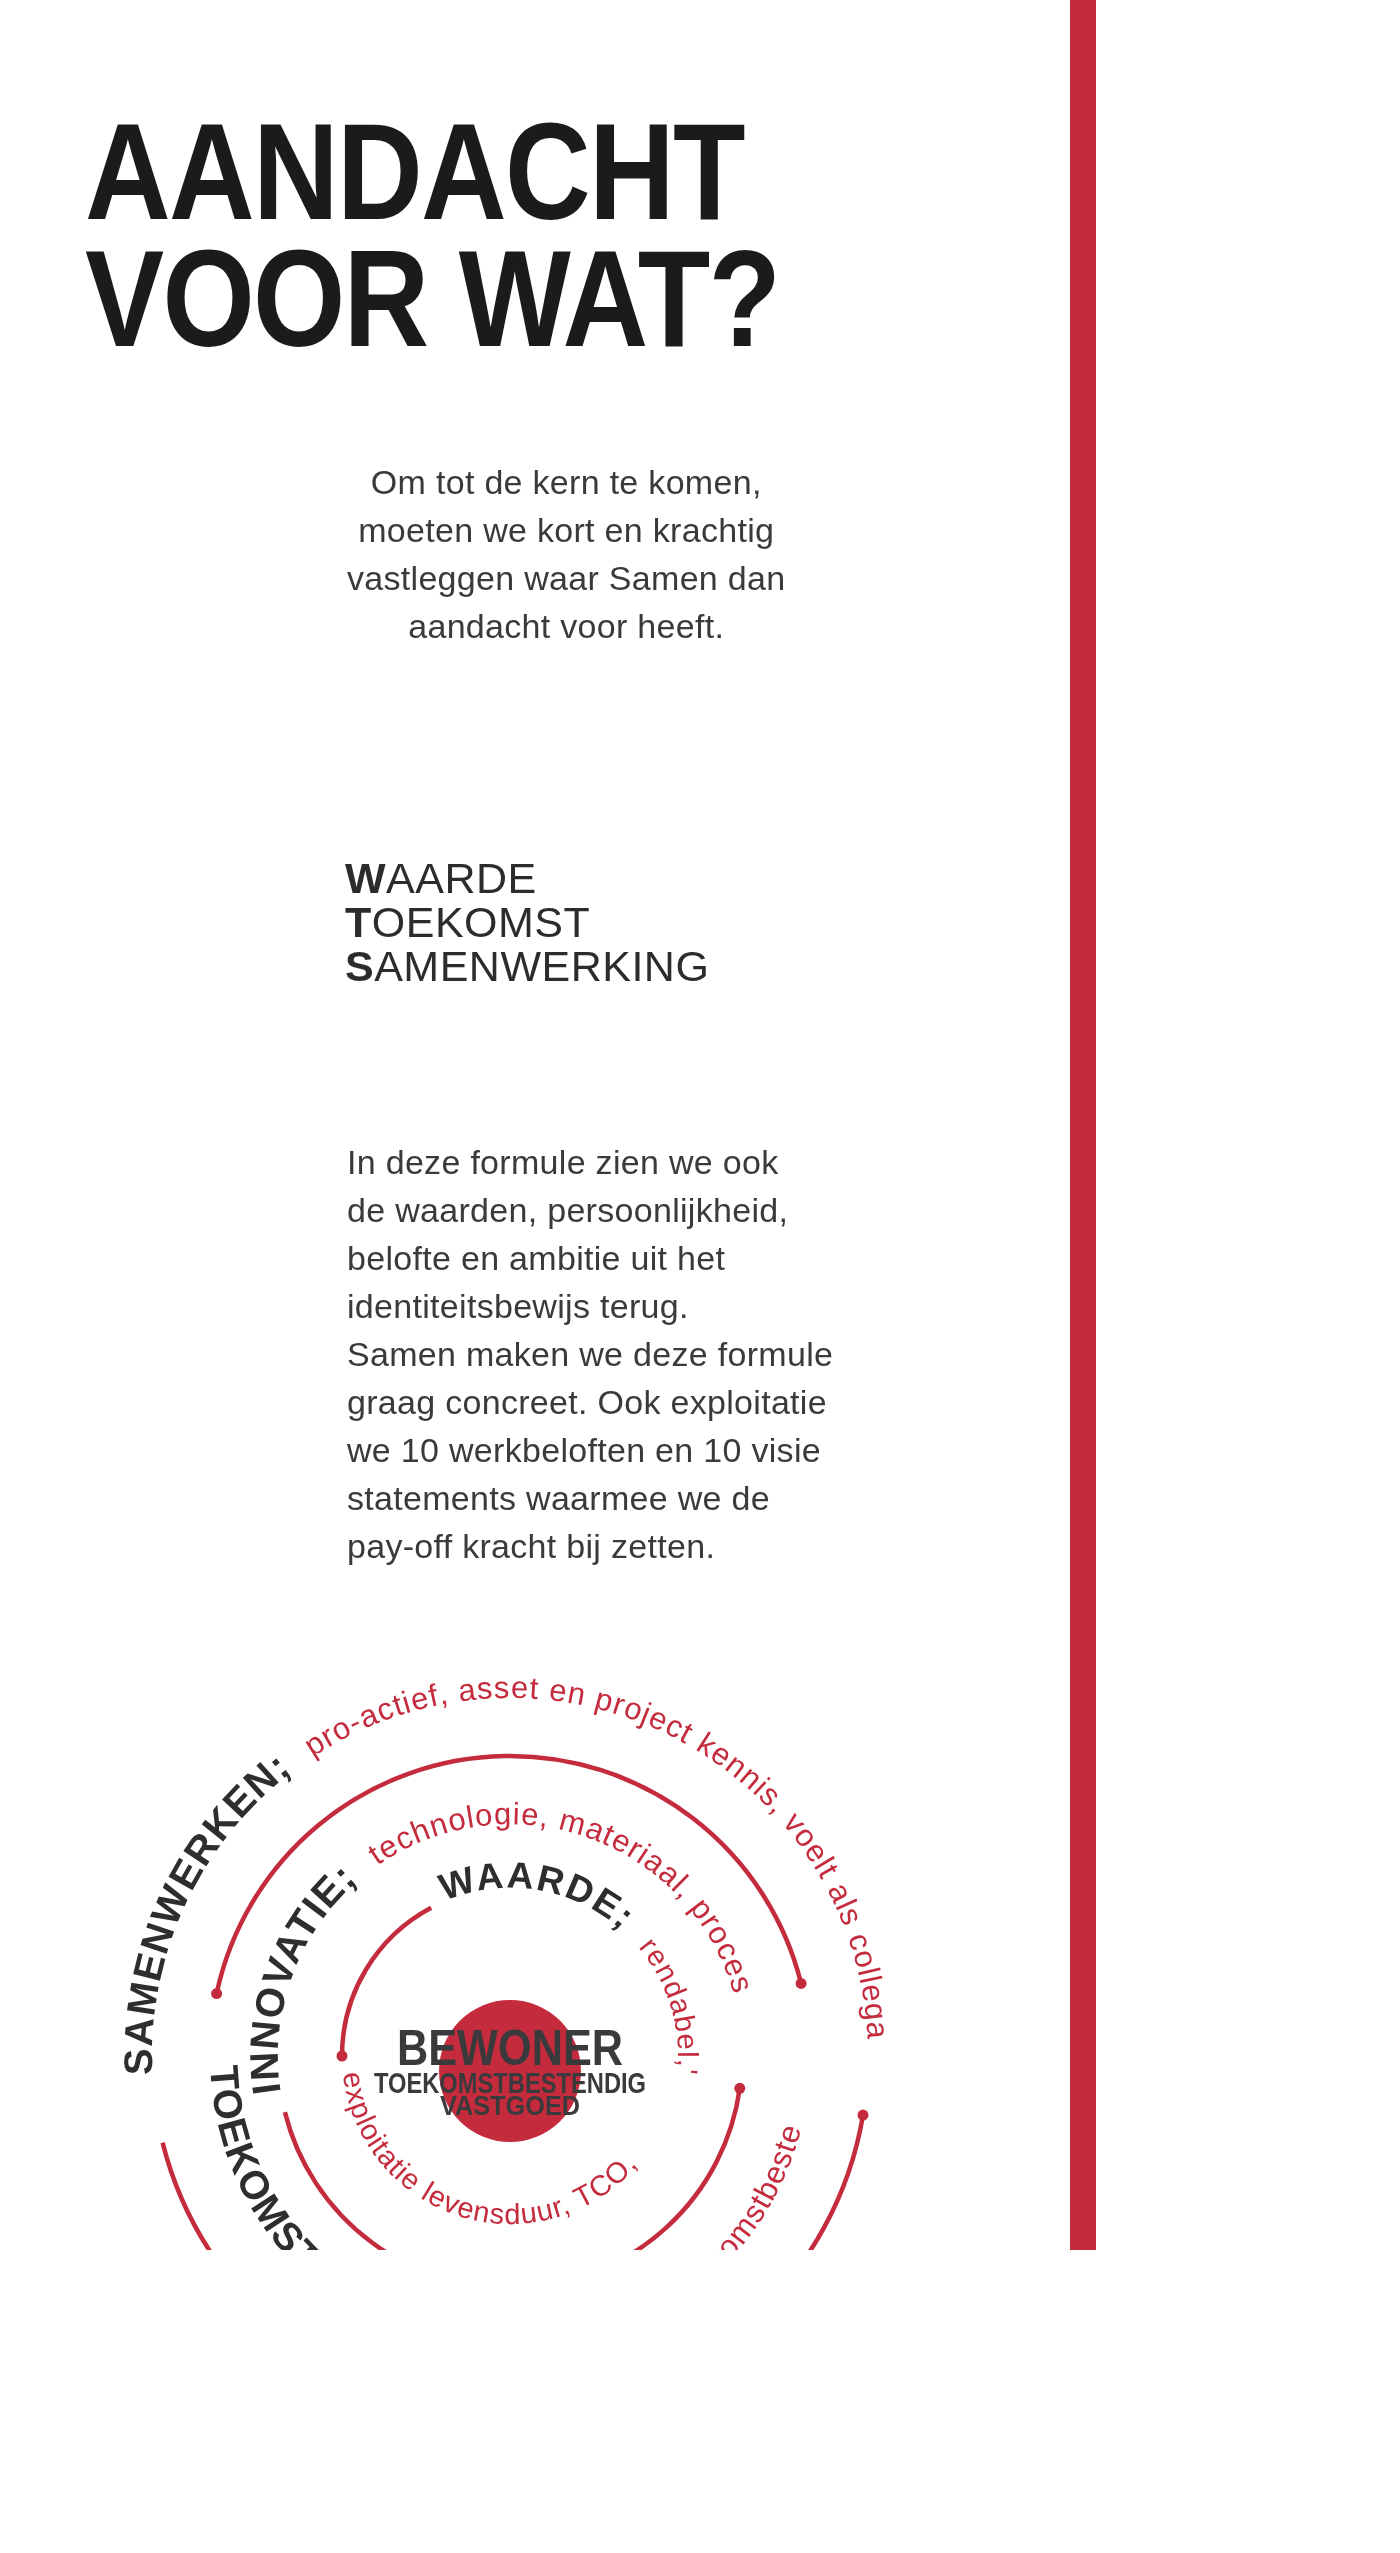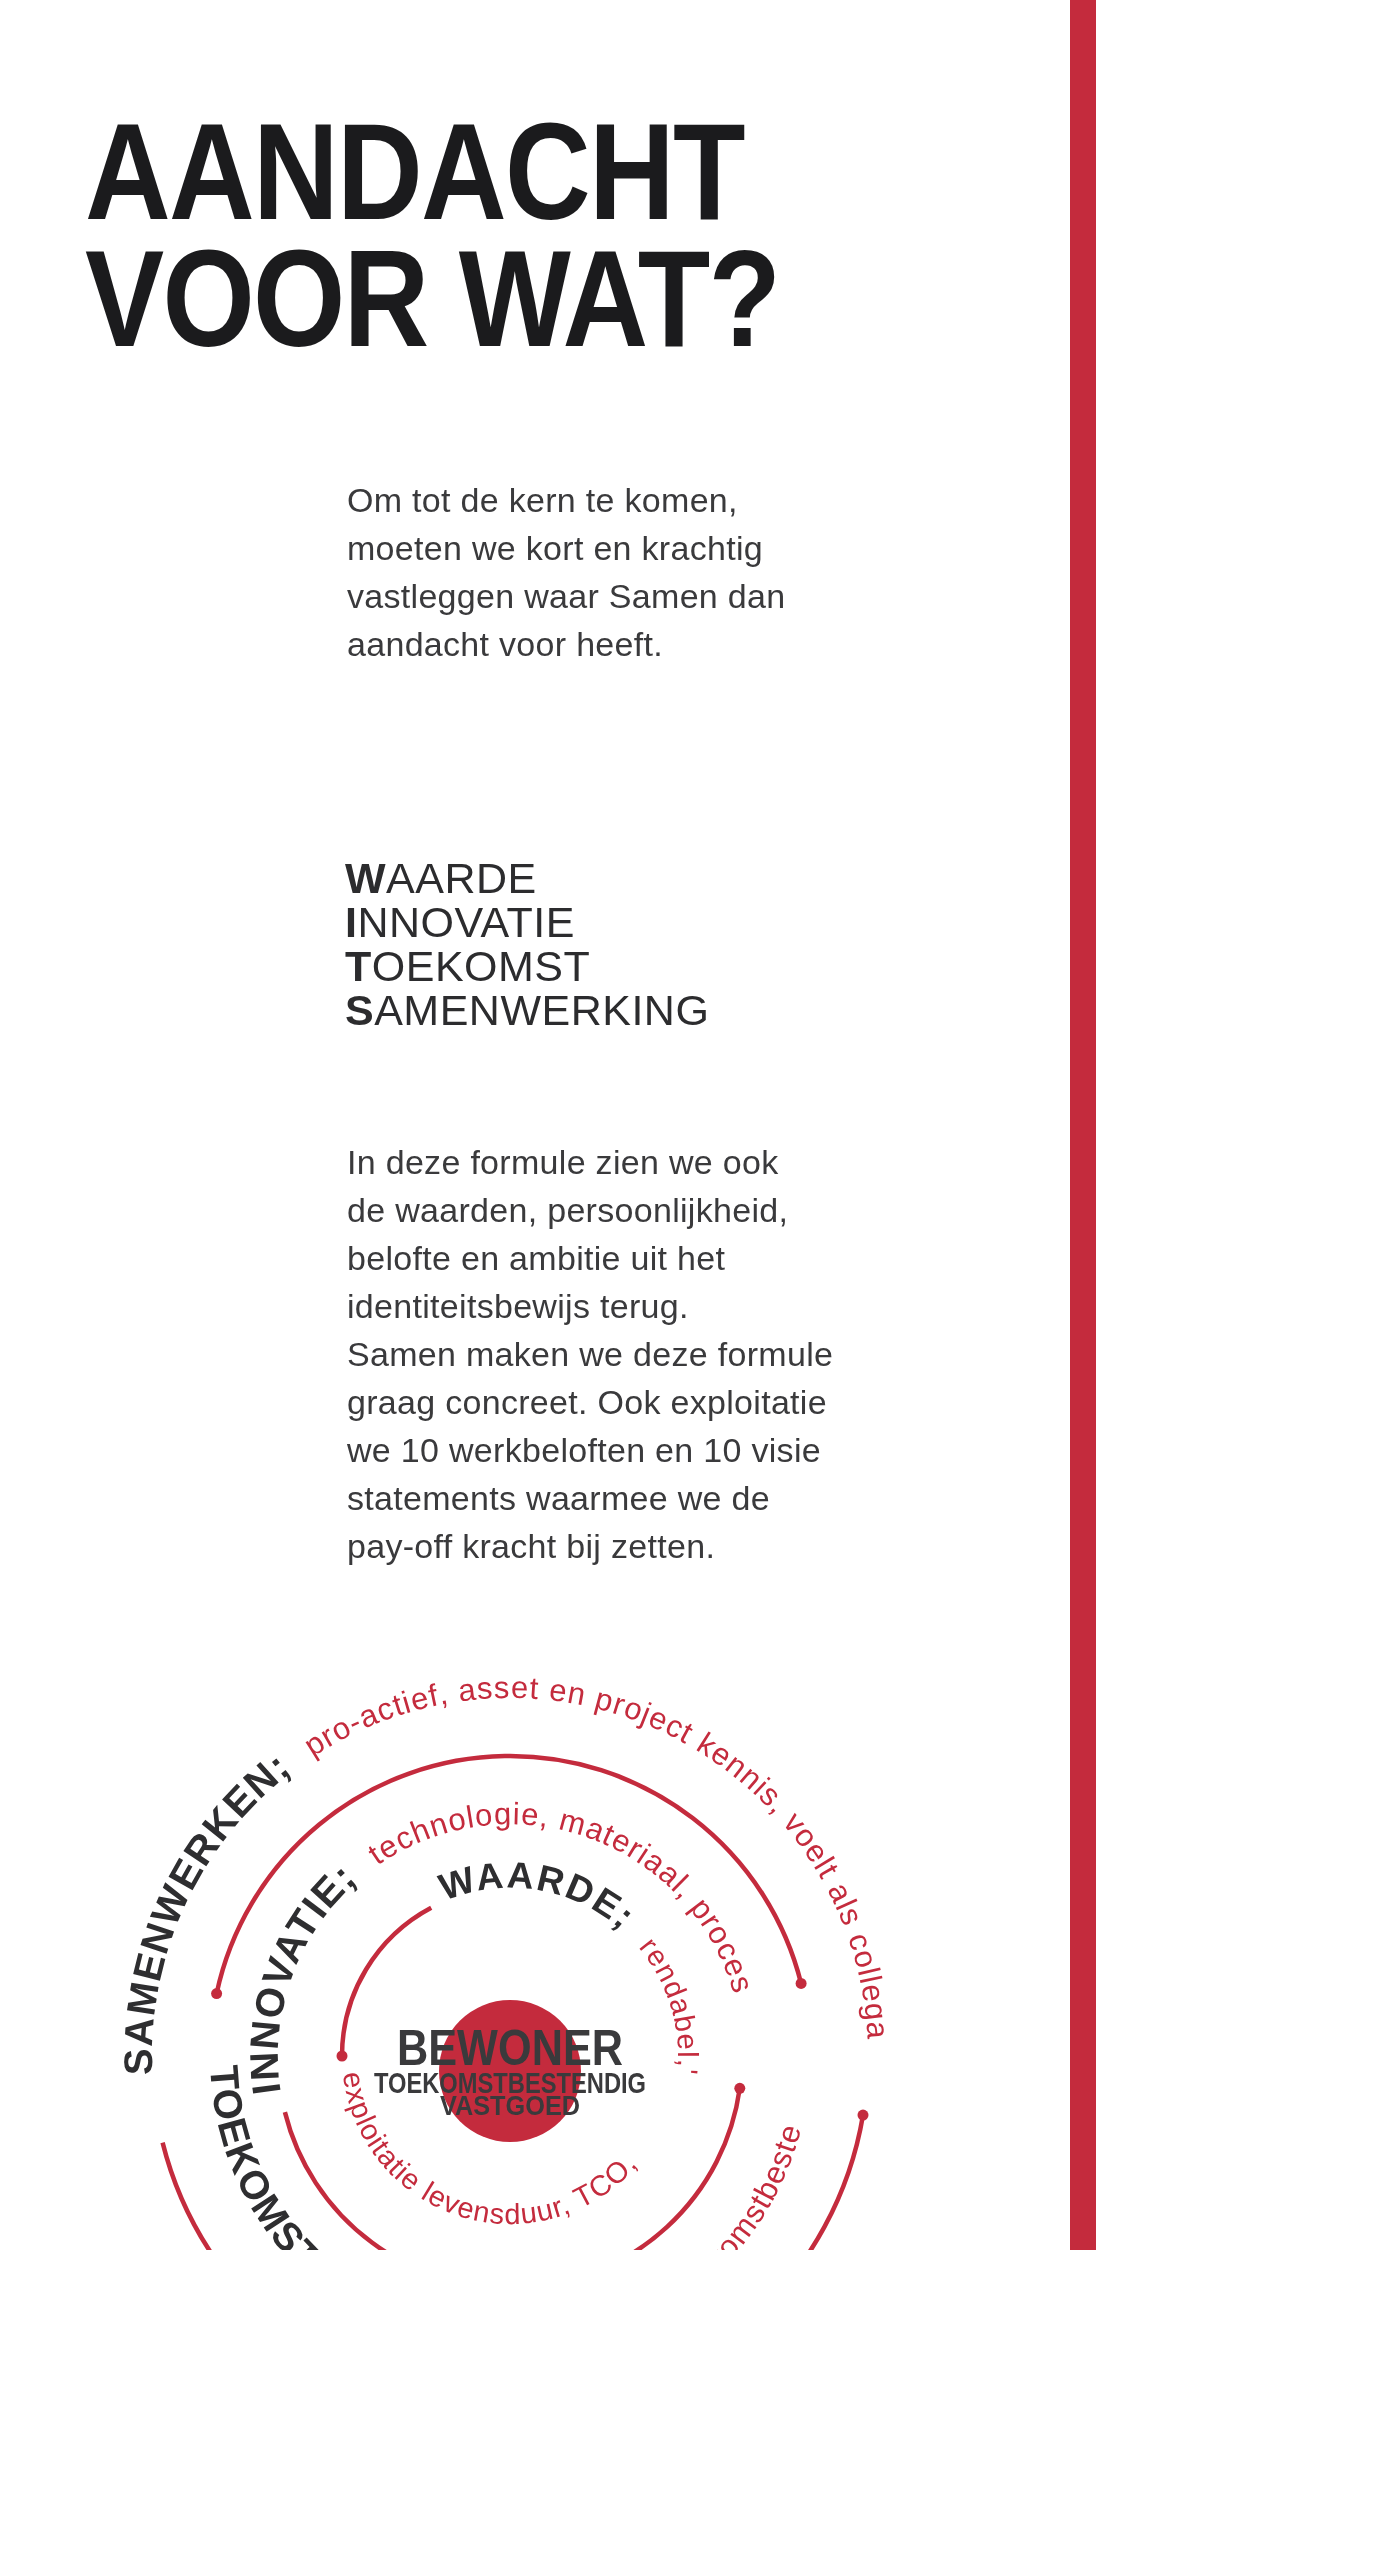--- a/index.html
+++ b/index.html
@@ -31,21 +31,21 @@
   }
   .para {
     position: absolute;
     left: 347px;
     font-size: 34px;
     line-height: 48px;
     color: #3a3a3c;
     letter-spacing: 0.3px;
     white-space: nowrap;
   }
-  .p1 { top: 476px; }
+  .p1 { top: 458px; text-align: center; }
   .p2 { top: 698px; }
   .p3 { top: 1138px; }
   .formula {
     position: absolute;
     left: 345px; top: 856px;
     font-size: 43px;
     line-height: 44px;
     color: #2c2c2e;
     letter-spacing: 0.5px;
     white-space: nowrap;
@@ -80,21 +80,20 @@
   <div class="para p1">
     <div>Om tot de kern te komen,</div>
     <div>moeten we kort en krachtig</div>
     <div>vastleggen waar Samen dan</div>
     <div>aandacht voor heeft.</div>
   </div>
 
 
   <div class="formula">
     <div><span class="initial">W</span><span>AARDE</span></div>
-    <div><span class="initial">I</span><span>NNOVATIE</span></div>
     <div><span class="initial">T</span><span>OEKOMST</span></div>
     <div><span class="initial">S</span><span>AMENWERKING</span></div>
   </div>
 
   <div class="para p3">
     <div>In deze formule zien we ook</div>
     <div>de waarden, persoonlijkheid,</div>
     <div>belofte en ambitie uit het</div>
     <div>identiteitsbewijs terug.</div>
     <div>Samen maken we deze formule</div>

